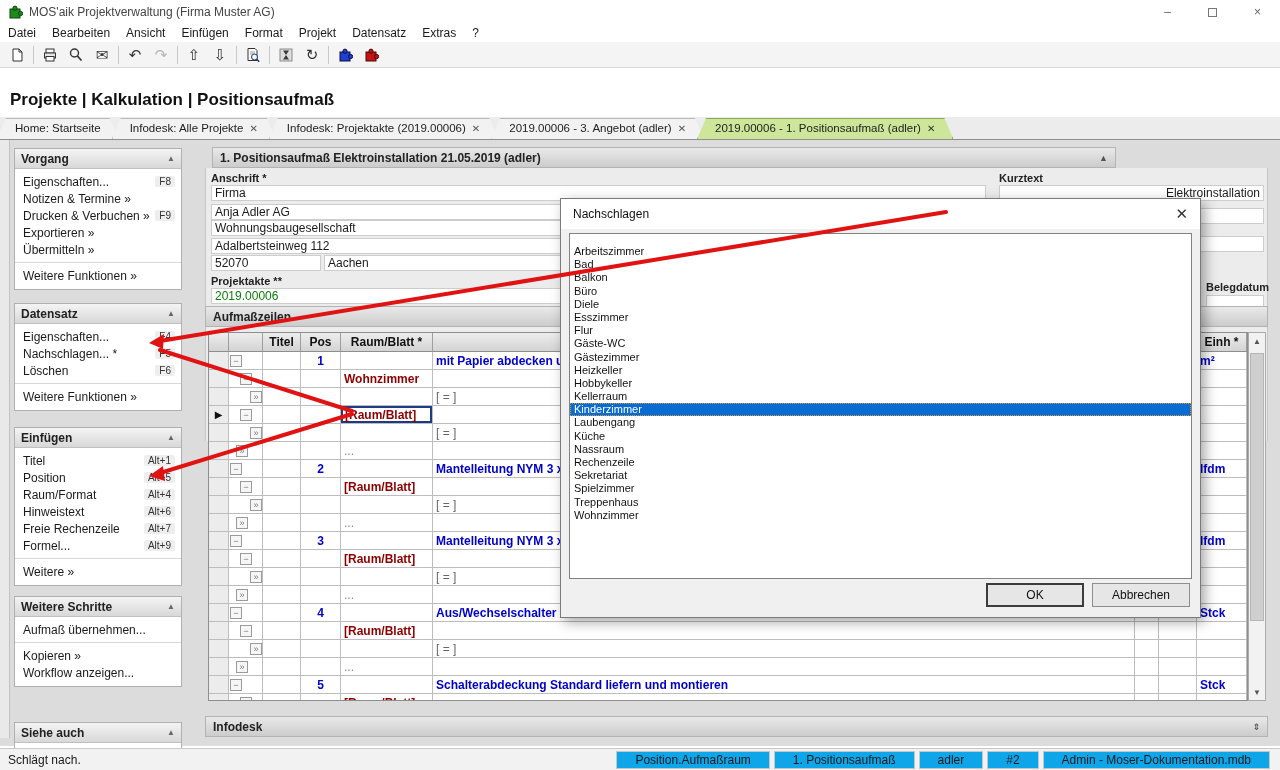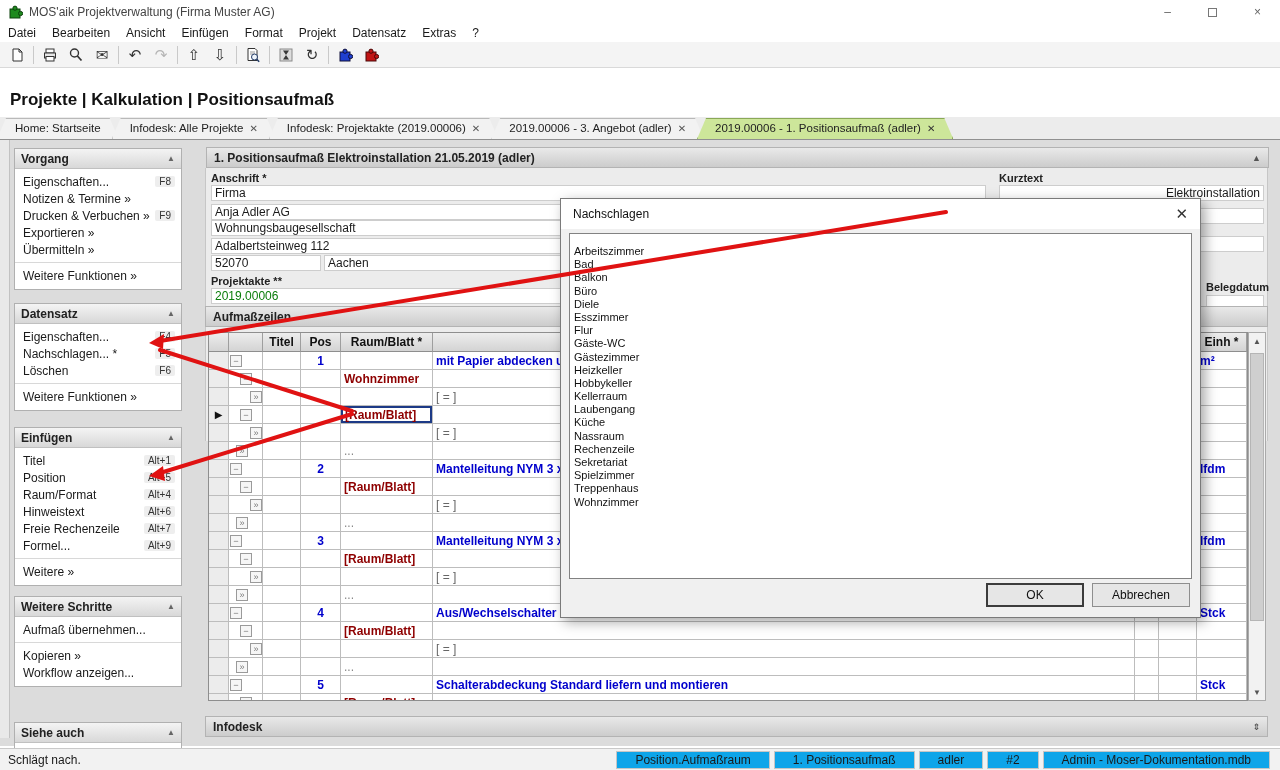--- a/index.html
+++ b/index.html
@@ -45,21 +45,21 @@
   .panel-header .collapse-glyph { margin-left:auto; font-size:8px; color:#666; }
   .panel-body { padding:4px 0 5px 0; }
   .side-item { height:17px; display:flex; align-items:center; padding:0 6px 0 8px; font-size:12px; color:#1a1a1a; white-space:nowrap; }
   .side-item .side-key { margin-left:auto; background:#eeeeee; border-radius:2px; padding:0 4px; font-size:10px; color:#333; }
   .side-sep { height:1px; background:#d8d8d8; margin:4px 0; }
 
   
   .main { position:absolute; left:205px; top:0; width:1063px; height:606px; background:#dcdcdc; }
   .bar { height:21px; background:linear-gradient(#e9e9e9,#cccccc); border:1px solid #b3b3b3; display:flex; align-items:center; padding:0 7px; font-weight:bold; font-size:12px; color:#222; }
   .bar .collapse-glyph { margin-left:auto; font-size:9px; color:#555; }
-  .doc-bar { position:absolute; left:1px; top:7px; width:1063px; }
+  .doc-bar { position:absolute; left:7px; top:7px; width:904px; }
   .form-area { position:absolute; left:0; top:28px; width:1063px; height:273px; background:#ececec; border-left:1px solid #c6c6c6; border-right:1px solid #c6c6c6; }
   .f-label { position:absolute; font-size:11px; font-weight:bold; color:#222; }
   .f-input { position:absolute; height:16px; background:#fff; border:1px solid #cdcdcd; font-size:12px; padding:0 3px; line-height:14px; color:#1a1a1a; overflow:hidden; white-space:nowrap; }
   .f-input.green { color:#0a7d0a; }
 
   .grid-bar { position:absolute; left:0; top:166px; width:1063px; }
   .grid-wrap { position:absolute; left:3px; top:192px; width:1040px; height:369px; border:1px solid #8e8e8e; background:#fff; overflow:hidden; }
   .grid-header { display:grid; grid-template-columns:20px 34px 38px 40px 92px 702px 24px 38px 1fr; height:19px; background:linear-gradient(#ededed,#d2d2d2); font-weight:bold; font-size:12px; }
   .grid-header > div { border-right:1px solid #9e9e9e; border-bottom:1px solid #8e8e8e; display:flex; align-items:center; justify-content:center; color:#111; }
   .grid-row { display:grid; grid-template-columns:20px 34px 38px 40px 92px 702px 24px 38px 1fr; height:18px; }
@@ -663,20 +663,21 @@
         <div class="dlg-item">Balkon</div>
         <div class="dlg-item">Büro</div>
         <div class="dlg-item">Diele</div>
         <div class="dlg-item">Esszimmer</div>
         <div class="dlg-item">Flur</div>
         <div class="dlg-item">Gäste-WC</div>
         <div class="dlg-item">Gästezimmer</div>
         <div class="dlg-item">Heizkeller</div>
         <div class="dlg-item">Hobbykeller</div>
         <div class="dlg-item">Kellerraum</div>
+        <div class="dlg-item selected">Kinderzimmer</div>
         <div class="dlg-item">Laubengang</div>
         <div class="dlg-item">Küche</div>
         <div class="dlg-item">Nassraum</div>
         <div class="dlg-item">Rechenzeile</div>
         <div class="dlg-item">Sekretariat</div>
         <div class="dlg-item">Spielzimmer</div>
         <div class="dlg-item">Treppenhaus</div>
         <div class="dlg-item">Wohnzimmer</div>
       </div>
     <div class="dlg-buttons">

